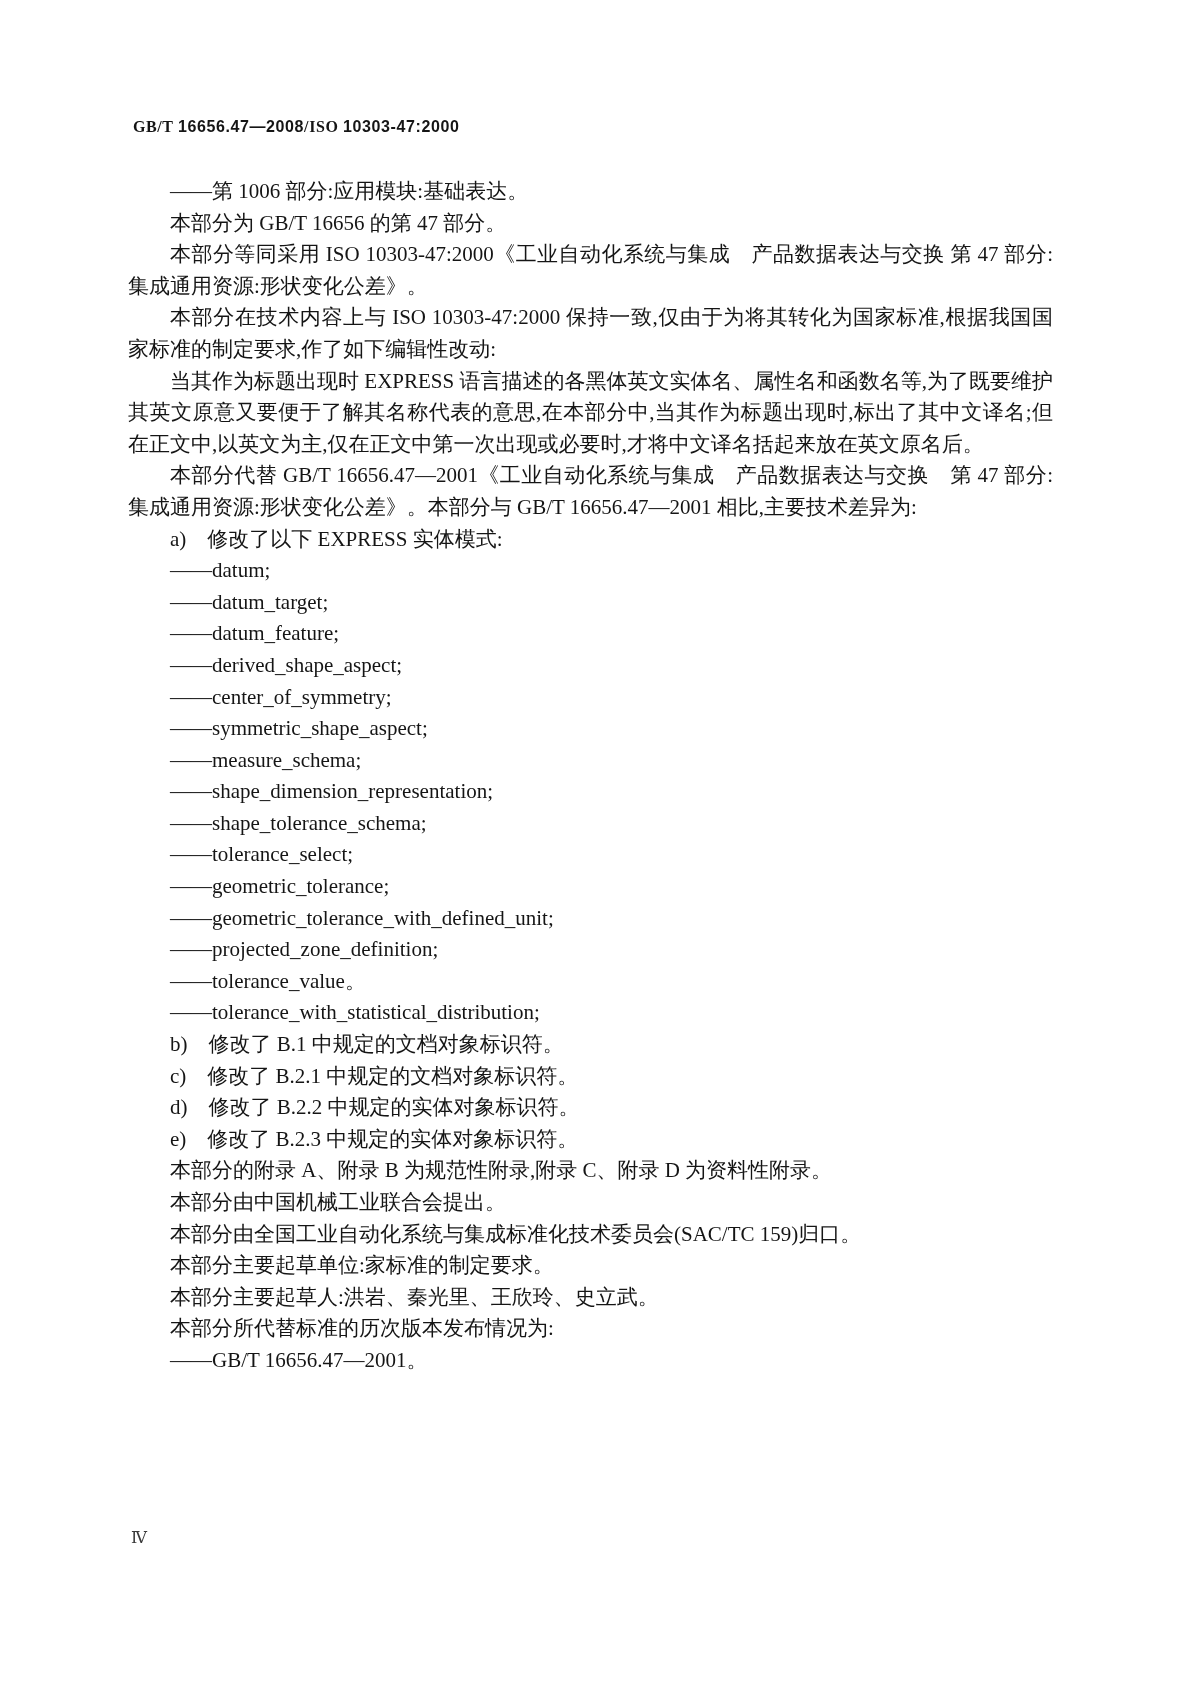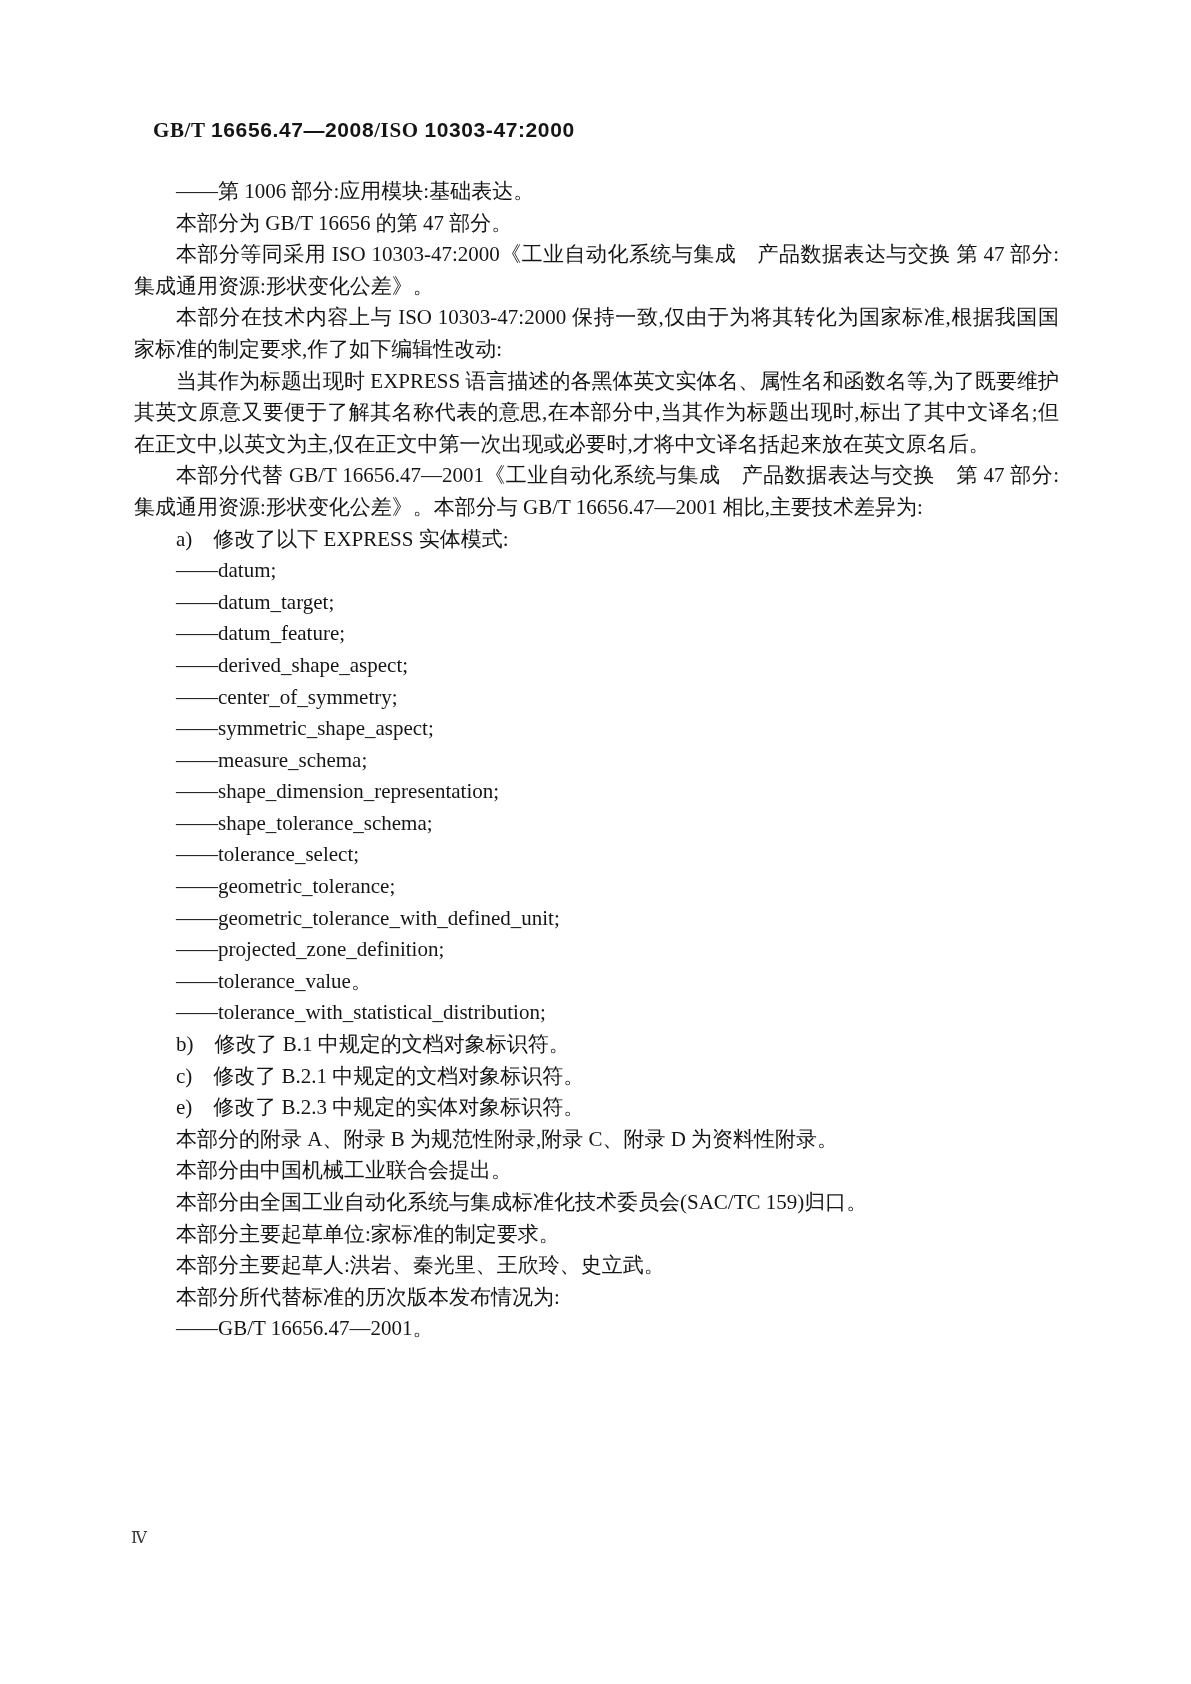--- a/index.html
+++ b/index.html
@@ -14,36 +14,35 @@
     margin: 0 auto;
     background: #ffffff;
     color: #151515;
     font-family: "Liberation Serif", "DejaVu Serif", serif;
     overflow: hidden;
   }
   .header {
     position: absolute;
     left: 133px;
     top: 118px;
-    font-size: 21px;
+    font-size: 16px;
     font-weight: bold;
     letter-spacing: 0.6px;
     white-space: nowrap;
-    margin-left: 20px;
   }
   .hdr-serif {
     font-family: "Liberation Serif", "DejaVu Serif", serif;
   }
   .hdr-sans {
     font-family: "Liberation Sans", "DejaVu Sans", sans-serif;
     font-weight: 600;
   }
   .body-text {
     position: absolute;
-    left: 134px;
+    left: 128px;
     top: 176px;
     width: 925px;
     font-size: 21px;
     line-height: 31.6px;
   }
   .line {
     white-space: pre-wrap;
     min-height: 31.6px;
   }
   .ind {
@@ -94,20 +93,21 @@
       <div class="line ind">——shape_dimension_representation;</div>
       <div class="line ind">——shape_tolerance_schema;</div>
       <div class="line ind">——tolerance_select;</div>
       <div class="line ind">——geometric_tolerance;</div>
       <div class="line ind">——geometric_tolerance_with_defined_unit;</div>
       <div class="line ind">——projected_zone_definition;</div>
       <div class="line ind">——tolerance_value。</div>
       <div class="line ind">——tolerance_with_statistical_distribution;</div>
       <div class="line ind">b)　修改了 B.1 中规定的文档对象标识符。</div>
       <div class="line ind">c)　修改了 B.2.1 中规定的文档对象标识符。</div>
+      <div class="line ind">d)　修改了 B.2.2 中规定的实体对象标识符。</div>
       <div class="line ind">e)　修改了 B.2.3 中规定的实体对象标识符。</div>
       <div class="line ind">本部分的附录 A、附录 B 为规范性附录,附录 C、附录 D 为资料性附录。</div>
       <div class="line ind">本部分由中国机械工业联合会提出。</div>
       <div class="line ind">本部分由全国工业自动化系统与集成标准化技术委员会(SAC/TC 159)归口。</div>
       <div class="line ind">本部分主要起草单位:家标准的制定要求。</div>
       <div class="line ind">本部分主要起草人:洪岩、秦光里、王欣玲、史立武。</div>
       <div class="line ind">本部分所代替标准的历次版本发布情况为:</div>
       <div class="line ind">——GB/T 16656.47—2001。</div>
     </div>
 

